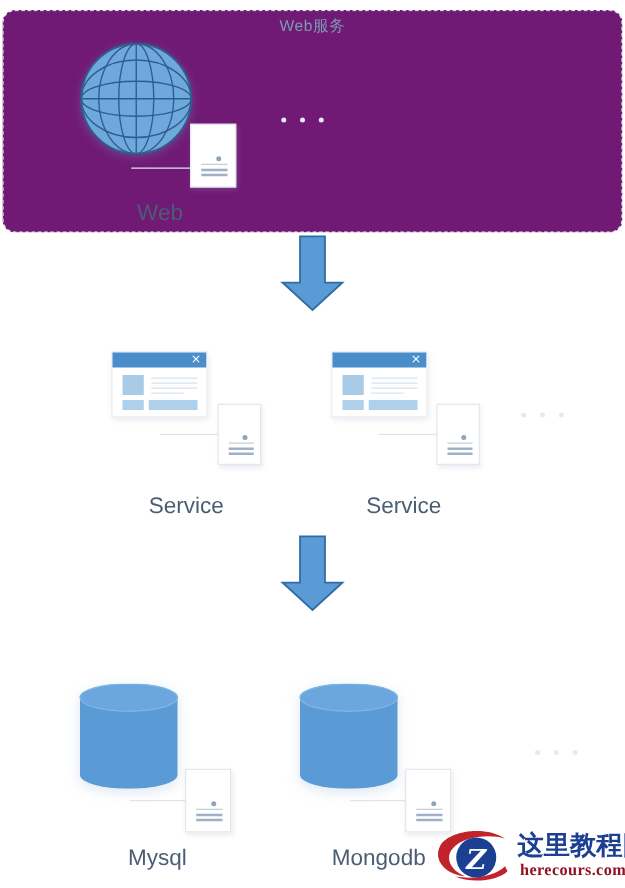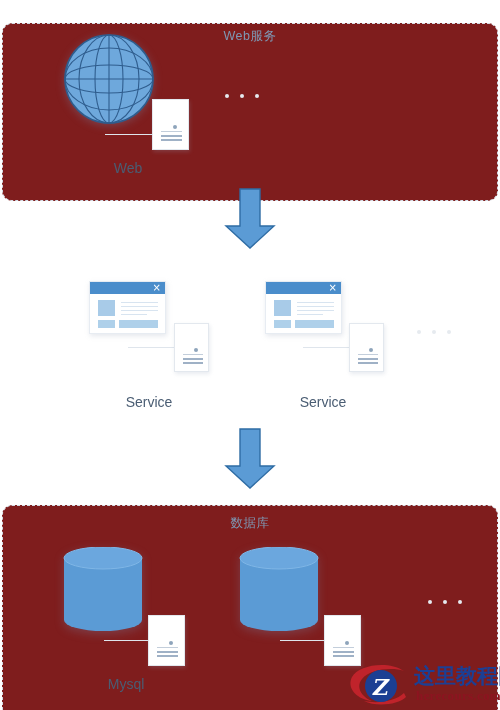--- a/index.html
+++ b/index.html
@@ -20,23 +20,22 @@
     left: 0; top: 0;
     width: 500px;
     height: 710px;
   }
 
   
   .panel {
     position: absolute;
     border: 1px dashed #d2d9e2;
     border-radius: 10px;
-    background: #7f1d1d;
+    background: #701a75;
     box-sizing: border-box;
-    margin-top: 15px;
   }
   #panel-web     { left: 2px;  top: 8px;   width: 496px; height: 178px; }
   #panel-logic   { left: 2px;  top: 252px; width: 496px; height: 174px; }
   #panel-db      { left: 2px;  top: 490px; width: 496px; height: 214px; }
 
   .panel-title {
     position: absolute;
     left: 0;
     right: 0;
     text-align: center;
@@ -46,21 +45,21 @@
     white-space: nowrap;
   }
   #title-web   { top: 4px; }
   #title-logic { top: 8px; }
   #title-db    { top: 9px; }
 
   
   .node-label {
     position: absolute;
     text-align: center;
-    font-size: 14px;
+    font-size: 18px;
     color: #4a5d73;
     white-space: nowrap;
   }
 
   
   .globe-wrap {
     position: absolute;
     filter: drop-shadow(0 2px 4px rgba(120,160,200,0.28));
   }
 
@@ -279,23 +278,20 @@
     <span></span>
     <span></span>
   </div>
 
   <div class="arrow" style="left:222px; top:428px; width:56px; height:62px;">
     <svg width="56" height="62" viewBox="0 0 56 62">
       <polygon points="18,1 38,1 38,38 52,38 28,60 4,38 18,38" fill="#5B9BD5" stroke="#2E6CA4" stroke-width="1.4" stroke-linejoin="miter"></polygon>
     </svg>
   </div>
 
-  <div class="panel" id="panel-db">
-    <div class="panel-title" id="title-db">数据库</div>
-  </div>
 
   <div class="cyl" style="left:62px; top:547px; width:82px; height:84px;">
     <svg width="82" height="84" viewBox="0 0 82 84">
       <path d="M2,11 L2,73 A39,11 0 0 0 80,73 L80,11 Z" fill="#5B9BD5"></path>
       <ellipse cx="41" cy="11" rx="39" ry="11" fill="#6BA7DE"></ellipse>
       <ellipse cx="41" cy="11" rx="39" ry="11" fill="none" stroke="#7FB6E6" stroke-width="1"></ellipse>
     </svg>
   </div>
 
   <div class="connector" style="left:104px; top:640px; width:55px;"></div>
@@ -319,20 +315,21 @@
 
   <div class="connector" style="left:280px; top:640px; width:55px;"></div>
 
   <div class="doc-icon" style="left:324px; top:615px; width:37px; height:51px;">
     <div class="doc-dot" style="left:20px; top:25px;"></div>
     <div class="doc-line thin" style="left:8px; top:31px; width:21px;"></div>
     <div class="doc-line" style="left:8px; top:35px; width:21px;"></div>
     <div class="doc-line" style="left:8px; top:39px; width:21px;"></div>
   </div>
 
+  <div class="node-label" style="left:258px; top:676px; width:90px;">Mongodb</div>
 
   <div class="dots" style="left:428px; top:600px;">
     <span></span>
     <span></span>
     <span></span>
   </div>
 
   <div id="watermark">
     <svg width="66" height="45" viewBox="0 0 66 45">
       <path d="M4,14 C10,2 40,-3 56,8 C44,4 22,6 14,16 C8,23 12,33 24,38 C10,37 -2,26 4,14 Z" fill="#c0232b"></path>

